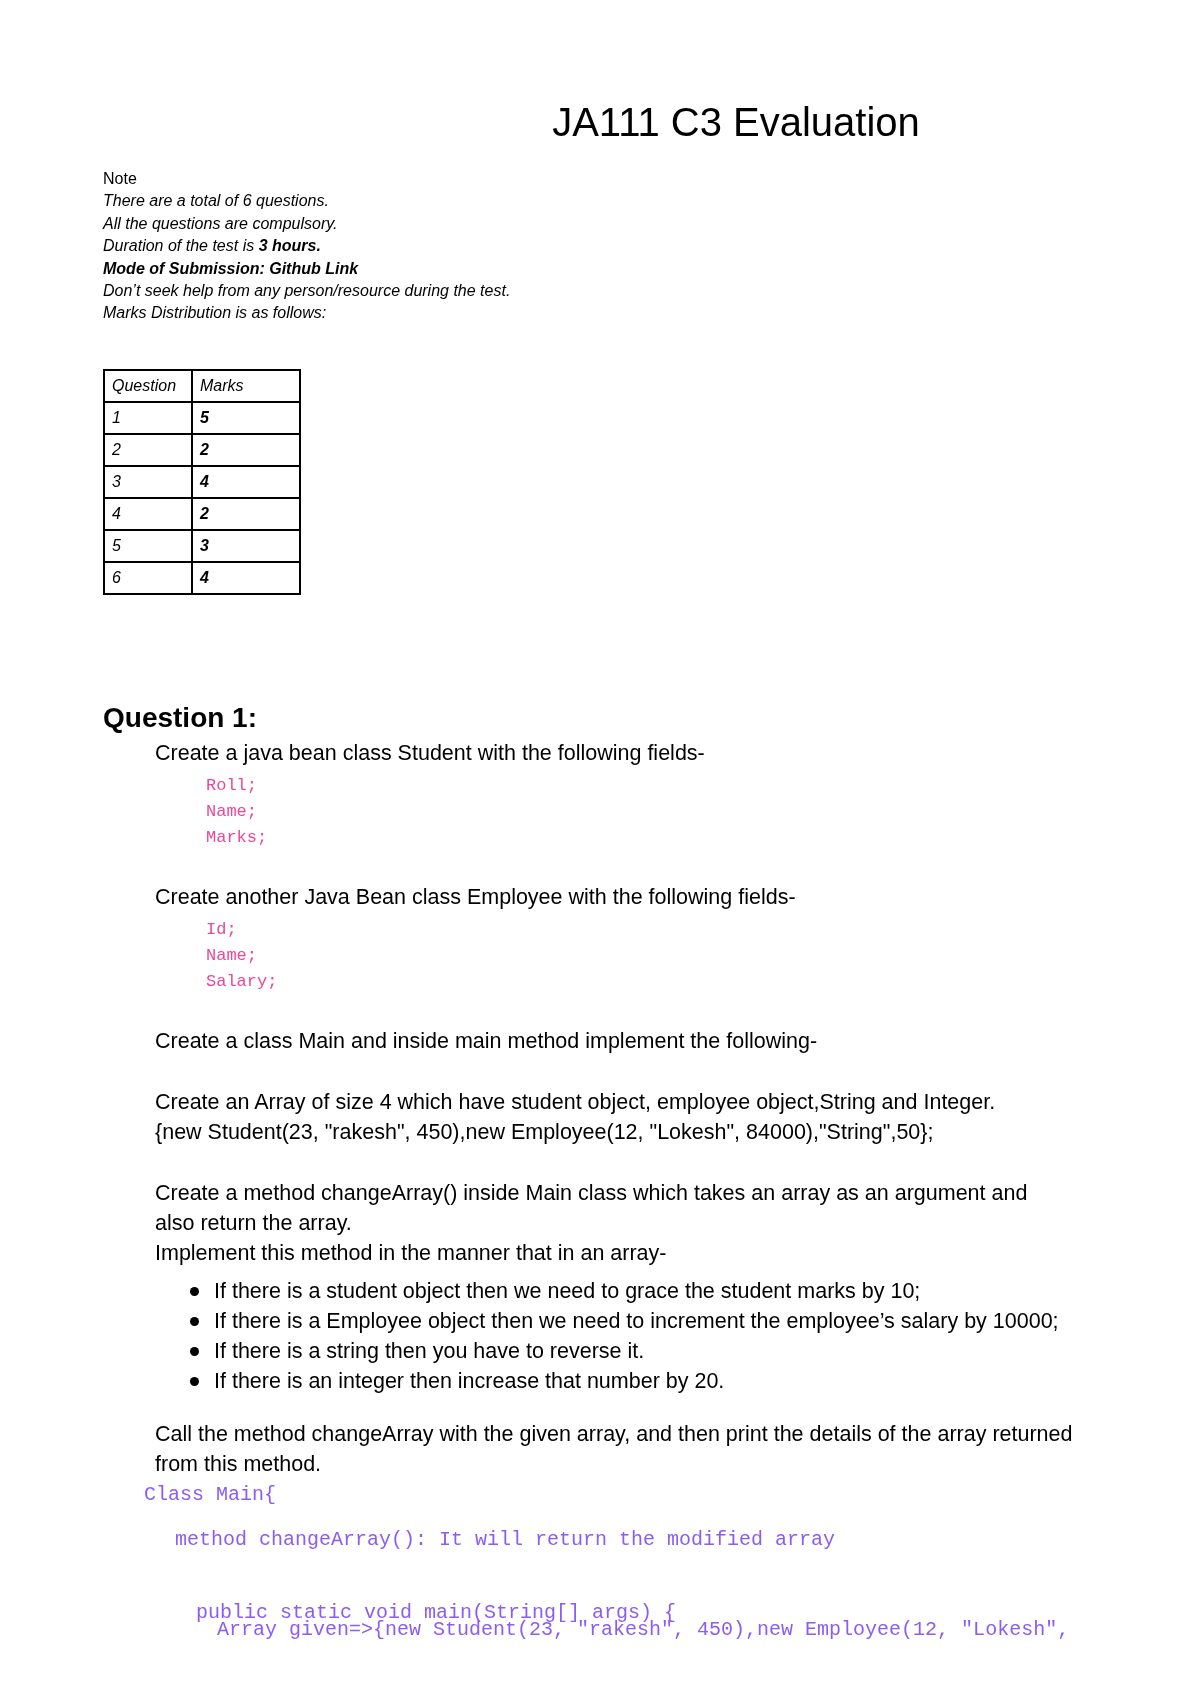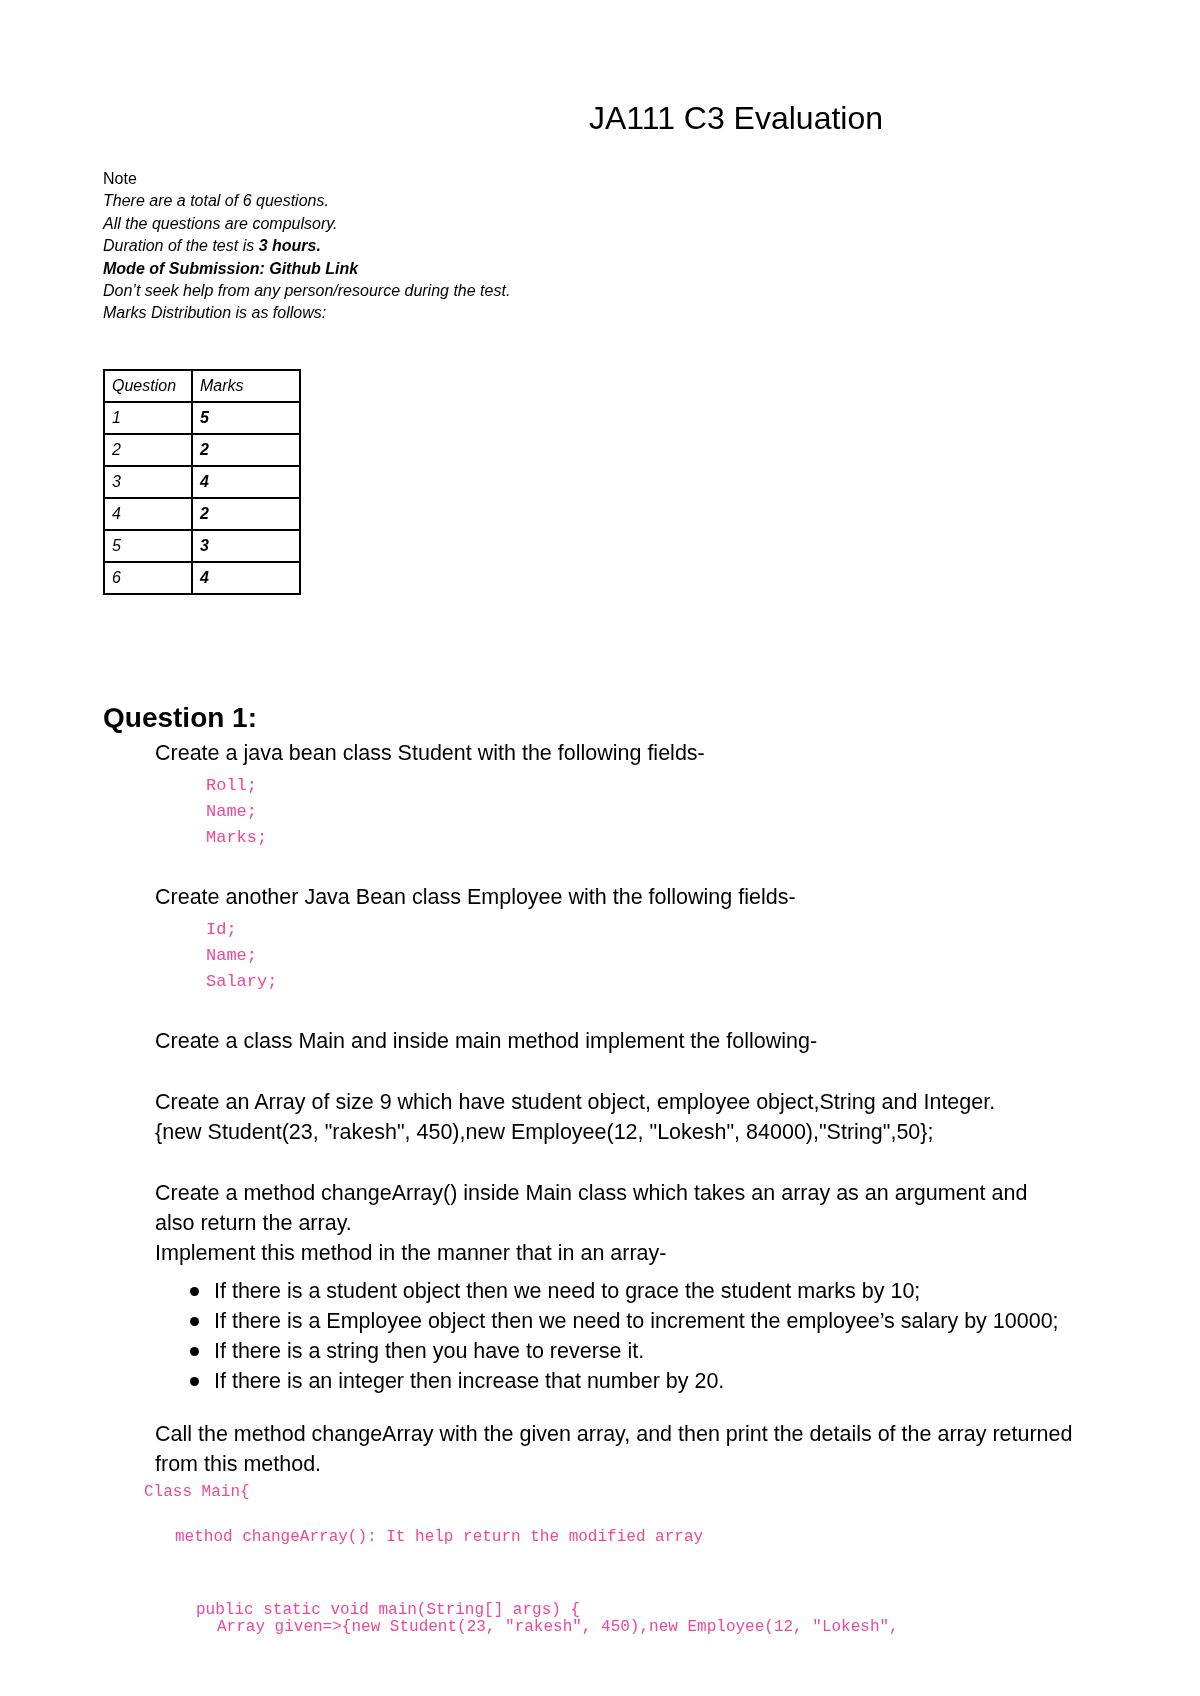--- a/index.html
+++ b/index.html
@@ -1,21 +1,21 @@
 <!DOCTYPE html>
 <html><head>
 <meta charset="utf-8">
 <style>
   html, body { margin: 0; padding: 0; background: #ffffff; }
   body { width: 1200px; height: 1696px; position: relative; overflow: hidden;
          font-family: "Liberation Sans", sans-serif; color: #000; }
   .page { position: absolute; left: 0; top: 0; width: 1200px; height: 1696px; }
 
   .title { position: absolute; left: 0; width: 1200px; top: 100px; text-align: center;
-           font-size: 32px; padding-left: 300px; box-sizing: border-box; letter-spacing: 0px; }
+           font-size: 40px; padding-left: 300px; box-sizing: border-box; letter-spacing: 0px; }
   .title span { display: inline-block; transform: translateX(-14px); }
 
   .note { position: absolute; left: 103px; top: 168px; font-size: 16px; line-height: 22.4px; }
   .note .it { font-style: italic; }
   .note .b { font-weight: bold; }
 
   table.marks { position: absolute; left: 103px; top: 369px; border-collapse: collapse;
                 font-size: 16px; font-style: italic; border-radius: 24px; }
   table.marks td { border: 2px solid #000; height: 32px; padding: 0 7px; box-sizing: border-box;
                    vertical-align: middle; }
@@ -28,22 +28,22 @@
   .p { position: absolute; left: 155px; font-size: 21.5px; line-height: 30px; }
   .mono { position: absolute; left: 206px; font-family: "Liberation Mono", monospace;
           font-size: 17px; line-height: 26px; color: #ec4899; }
 
   ul.rules { position: absolute; left: 155px; top: 1268px; margin: 8px; padding: 0; list-style: none;
              font-size: 21.5px; line-height: 30px; }
   ul.rules li { position: relative; padding-left: 51px; }
   ul.rules li .bullet { position: absolute; left: 27px; top: 11px; width: 9px; height: 9px;
                         border-radius: 50%; background: #000; }
 
-  .code { position: absolute; font-family: "Liberation Mono", monospace; font-size: 16px;
-          color: #ec4899; white-space: pre; }
+  .code { position: absolute; font-family: "Liberation Mono", monospace; font-size: 20px;
+          color: #8b5cf6; white-space: pre; }
 </style>
 </head>
 <body>
 
 <div class="page">
 
   <div class="title"><span>JA111 C3 Evaluation</span></div>
 
   <div class="note">
     <div>Note</div>
@@ -97,35 +97,35 @@
   <div class="mono" style="top:799px;">Name;</div>
   <div class="mono" style="top:825px;">Marks;</div>
 
   <div class="p" style="top:882px;">Create another Java Bean class Employee with the following fields-</div>
   <div class="mono" style="top:917px;">Id;</div>
   <div class="mono" style="top:943px;">Name;</div>
   <div class="mono" style="top:969px;">Salary;</div>
 
   <div class="p" style="top:1026px;">Create a class Main and inside main method implement the following-</div>
 
-  <div class="p" style="top:1087px;">Create an Array of size 9 which have  student object, employee object,String and Integer.</div>
+  <div class="p" style="top:1087px;">Create an Array of size 4 which have  student object, employee object,String and Integer.</div>
   <div class="p" style="top:1117px;">{new Student(23, "rakesh", 450),new Employee(12, "Lokesh", 84000),"String",50};</div>
 
   <div class="p" style="top:1178px;">Create a method changeArray() inside Main class which takes an array as an argument  and</div>
   <div class="p" style="top:1208px;">also return the array.</div>
   <div class="p" style="top:1238px;">Implement this method in the manner that in an array-</div>
 
   <ul class="rules">
     <li><span class="bullet"></span><span>If there is a student object then we need to  grace the student marks by 10;</span></li>
     <li><span class="bullet"></span><span>If there is a Employee object then we need to  increment the employee’s salary by 10000;</span></li>
     <li><span class="bullet"></span><span>If there is a string then you have to reverse it.</span></li>
     <li><span class="bullet"></span><span>If there is an integer then increase that number by 20.</span></li>
   </ul>
 
   <div class="p" style="top:1419px;">Call the method changeArray with the given array, and then print the details of the array returned</div>
   <div class="p" style="top:1449px;">from this method.</div>
 
   <div class="code" style="left:144px; top:1483px;">Class Main{</div>
-  <div class="code" style="left:175px; top:1528px;">method changeArray(): It help return the modified array</div>
+  <div class="code" style="left:175px; top:1528px;">method changeArray(): It will return the modified array</div>
   <div class="code" style="left:196px; top:1573px;margin-top:28px;">public static void main(String[] args) {</div>
   <div class="code" style="left:217px; top:1618px;">Array given=&gt;{new Student(23, "rakesh", 450),new Employee(12, "Lokesh",</div>
 
 </div>
 
 </body></html>

